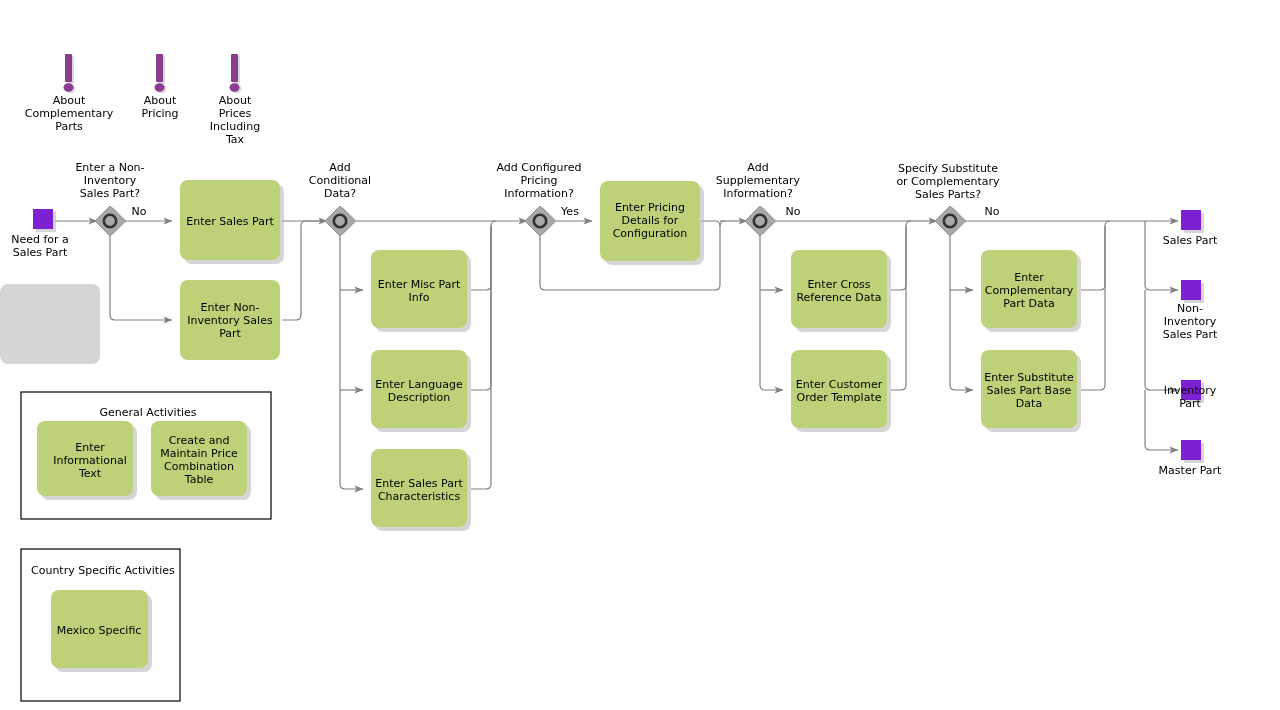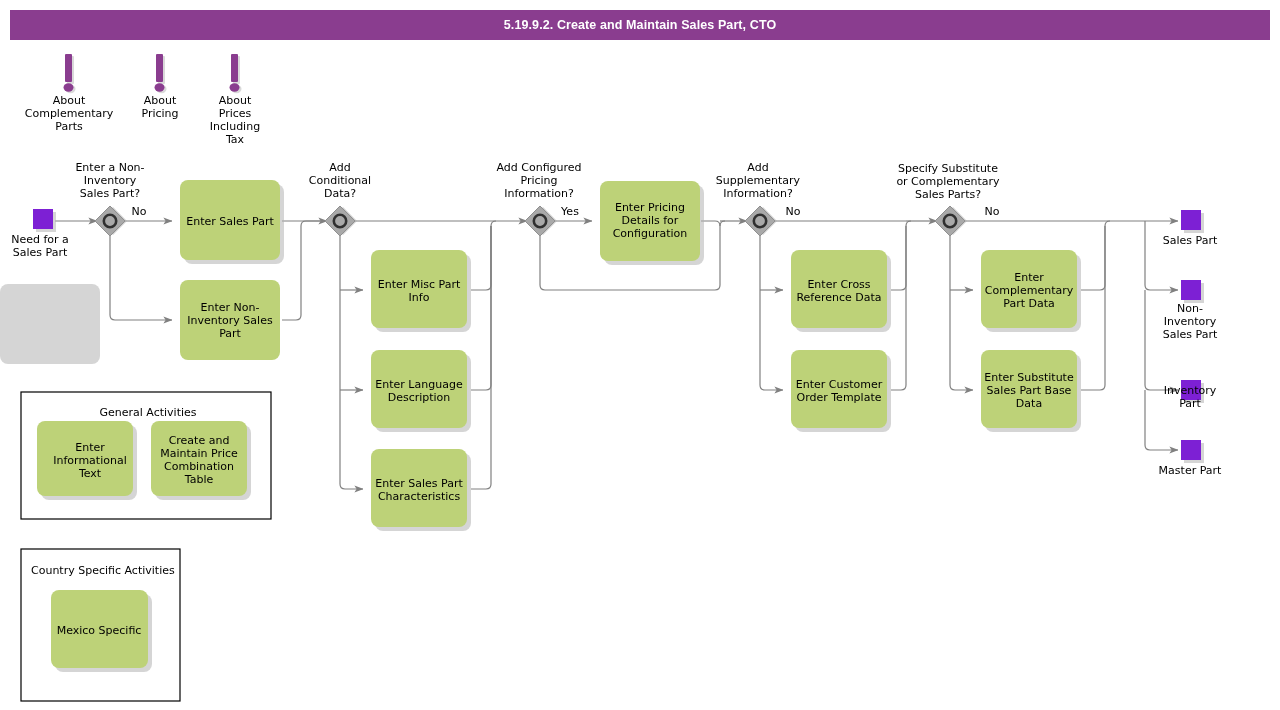--- a/index.html
+++ b/index.html
@@ -78,23 +78,20 @@
   .t-branch { font-size: 11px; }
   .t-event  { font-size: 11px; }
   .t-info   { font-size: 11px; }
   .t-group  { font-size: 11px; }
 </style>
 </head>
 <body>
 
 <div id="page">
 
-  <div id="title-bar" style="background: rgb(138, 61, 143);">
-    <div class="title-text">5.19.9.2. Create and Maintain Sales Part, CTO</div>
-  </div>
 
   <svg id="canvas" viewBox="0 0 1280 710" xmlns="http://www.w3.org/2000/svg">
     <defs>
       <marker id="arrow" markerWidth="9" markerHeight="8" refX="8.6" refY="4" orient="auto" markerUnits="userSpaceOnUse">
         <path d="M0,0.4 L9,4 L0,7.6 L2.2,4 Z" fill="#808080"></path>
       </marker>
     </defs>
 
     <g>
 

